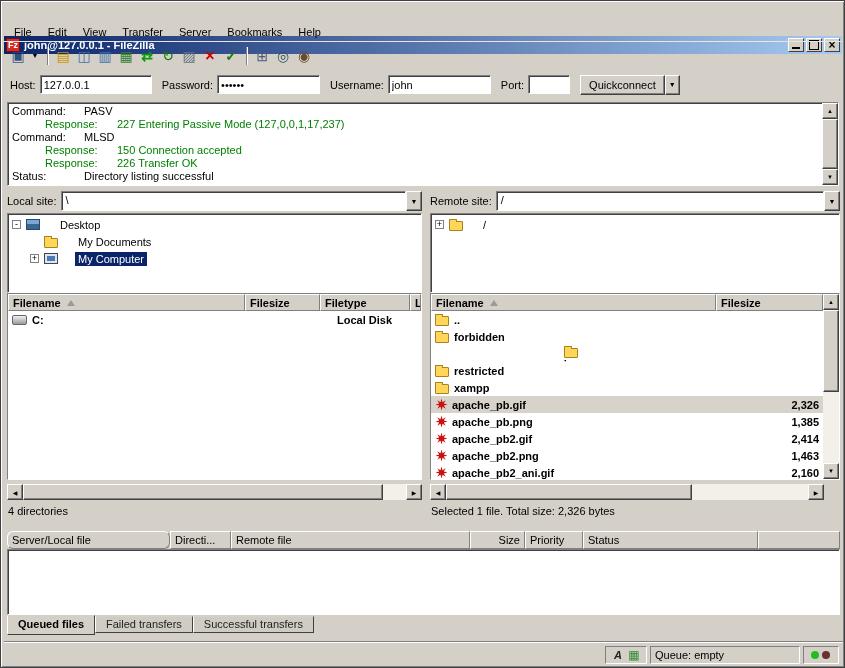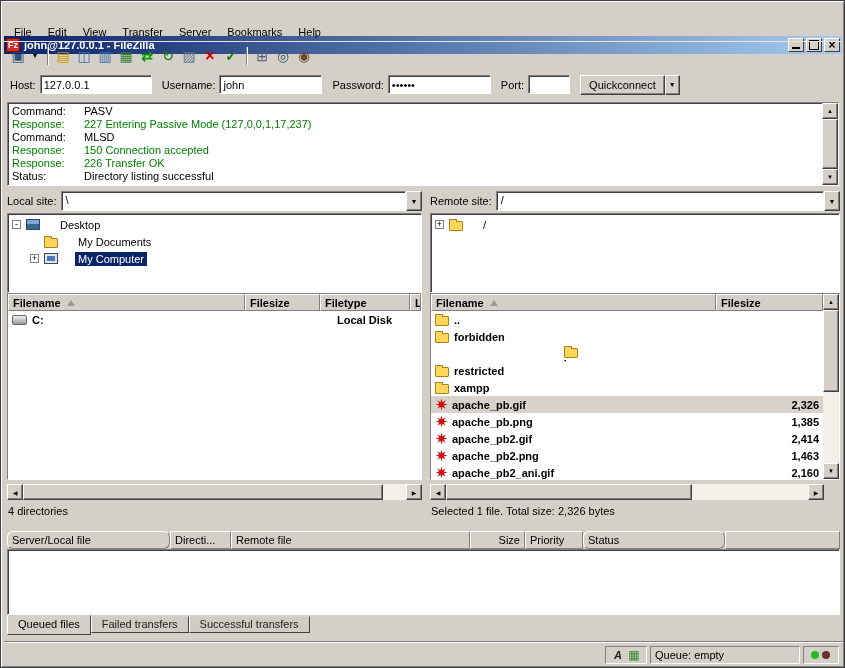--- a/index.html
+++ b/index.html
@@ -44,21 +44,21 @@
   .pbtn{background:#d4d0c8;border:1px solid;border-color:#fff #404040 #404040 #fff;
     box-shadow:inset -1px -1px 0 #808080;font:11px "Liberation Sans",sans-serif;padding:2px 8px;height:20px;}
   .pbtn-drop{width:15px;height:20px;background:#d4d0c8;border:1px solid;border-color:#fff #404040 #404040 #fff;
     box-shadow:inset -1px -1px 0 #808080;font-size:7px;display:flex;align-items:center;justify-content:center;}
   
   .logbox{position:absolute;left:6px;top:101px;width:832px;height:84px;background:#fff;
     border:1px solid;border-color:#808080 #fff #fff #808080;box-shadow:inset 1px 1px 0 #404040;display:flex;}
   .logtext{flex:1;padding:2px 4px;overflow:hidden;}
   .logline{line-height:13px;white-space:nowrap;}
   .logpfx{display:inline-block;width:72px;}
-  .log-green{color:#008000;}
+  .log-green{color:#008000;margin-left:33px;}
   .vscroll{width:16px;display:flex;flex-direction:column;background:#f2f0e8;}
   .sbtn{height:16px;width:16px;background:#d4d0c8;border:1px solid;border-color:#fff #404040 #404040 #fff;
     box-shadow:inset -1px -1px 0 #808080;display:flex;align-items:center;justify-content:center;font-size:6px;color:#000;flex:none;}
   .thumb{background:#d4d0c8;border:1px solid;border-color:#fff #404040 #404040 #fff;box-shadow:inset -1px -1px 0 #808080;}
   
   .siterow{position:absolute;height:20px;display:flex;align-items:center;}
   .combo{flex:1;display:flex;height:20px;}
   .combo-field{flex:1;background:#fff;border:1px solid;border-color:#808080 #fff #fff #808080;
     box-shadow:inset 1px 1px 0 #404040;padding:2px 4px;white-space:nowrap;overflow:hidden;}
   .combo-btn{width:16px;height:20px;background:#d4d0c8;border:1px solid;border-color:#fff #404040 #404040 #fff;
@@ -105,21 +105,21 @@
   .corner{position:absolute;left:823px;top:483px;width:16px;height:16px;background:#d4d0c8;}
   .splitter{position:absolute;left:421px;top:190px;width:8px;height:312px;background:#d4d0c8;}
   
   .queuehdr{position:absolute;left:6px;top:530px;width:833px;height:18px;display:flex;}
   .qh{height:18px;}
   .queuebox{position:absolute;left:6px;top:548px;width:833px;height:66px;background:#fff;
     border:1px solid;border-color:#808080 #fff #fff #808080;box-shadow:inset 1px 1px 0 #404040;}
   .tabs{position:absolute;left:6px;top:614px;height:20px;display:flex;align-items:flex-start;}
   .tab{background:#d4d0c8;border:1px solid;border-color:#d4d0c8 #404040 #404040 #fff;
     padding:2px 10px;height:19px;white-space:nowrap;}
-  .tab-active{font-weight:normal;border-top-color:#d4d0c8;background:#d4d0c8;height:20px;}
+  .tab-active{font-weight:bold;border-top-color:#d4d0c8;background:#d4d0c8;height:20px;}
   .tab-inactive{background:#cfccc4;height:17px;margin-top:1px;padding-top:1px;color:#222;}
   
   .statusbar{position:absolute;left:3px;top:640px;width:839px;height:25px;border-top:1px solid #808080;
     box-shadow:inset 0 1px 0 #fff;display:flex;align-items:center;justify-content:flex-end;padding:2px 4px 0 4px;}
   .sb-panel{border:1px solid;border-color:#808080 #fff #fff #808080;height:18px;display:flex;
     align-items:center;padding:0 4px;margin-left:3px;background:#d4d0c8;}
   .sb-ico{width:16px;text-align:center;font-size:11px;}
   .sbi-a{color:#222;font-weight:bold;font-style:italic;}
   .sbi-hex{color:#2e8b2e;font-size:12px;}
 </style>
@@ -164,26 +164,26 @@
     <span class="tbicon ti12">◎</span>
     <span class="tbicon ti13">◉</span>
   </div>
 
   <div class="quickbar">
     <div class="grp">
       <span class="qlabel">Host:</span>
       <input class="tfield" style="width: 112px;" value="127.0.0.1">
     </div>
     <div class="grp">
+      <span class="qlabel">Password:</span>
+      <input class="tfield" style="width: 103px;" value="••••••">
+    </div>
+    <div class="grp">
       <span class="qlabel">Username:</span>
       <input class="tfield" style="width: 103px;" value="john">
-    </div>
-    <div class="grp">
-      <span class="qlabel">Password:</span>
-      <input class="tfield" style="width: 103px;" value="••••••">
     </div>
     <div class="grp">
       <span class="qlabel">Port:</span>
       <input class="tfield" style="width: 42px;" value="">
     </div>
     <button class="pbtn">Quickconnect</button>
     <span class="pbtn-drop">▼</span>
   </div>
 
   <div class="logbox">
@@ -415,21 +415,21 @@
       </div>
     <div class="hcell qh" style="width:239px;">
         <span>Remote file</span>
       </div>
     <div class="hcell qh" style="width:55px;justify-content:flex-end;">
         <span>Size</span>
       </div>
     <div class="hcell qh" style="width:58px;">
         <span>Priority</span>
       </div>
-    <div class="hcell qh" style="width:142px;border-radius:6px;">
+    <div class="hcell qh" style="width:175px;">
         <span>Status</span>
       </div>
     <div class="hcell qh" style="flex:1;"></div>
   </div>
   <div class="queuebox"></div>
 
   <div class="tabs">
     <div class="tab tab-active">Queued files</div>
     <div class="tab tab-inactive">Failed transfers</div>
     <div class="tab tab-inactive">Successful transfers</div>

